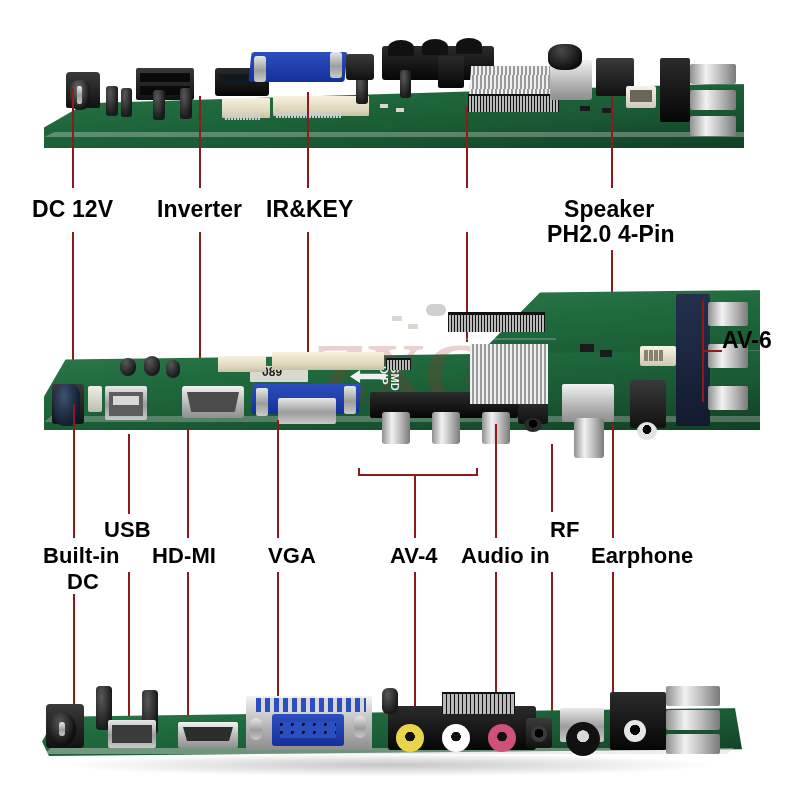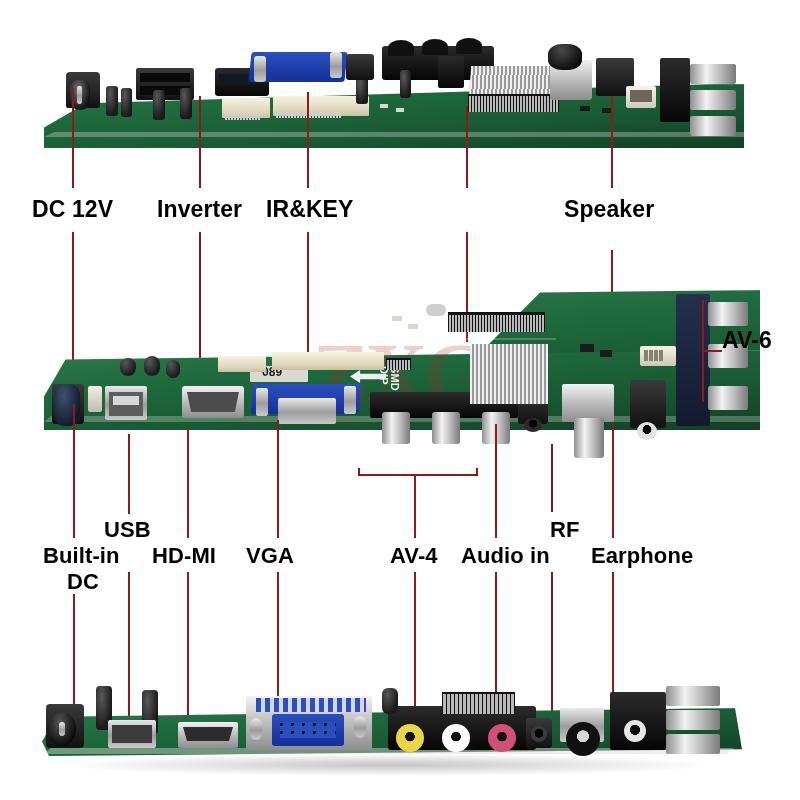--- a/index.html
+++ b/index.html
@@ -200,20 +200,21 @@
   <div class="vline" style="left:72px;top:88px;height:100px;"></div>
   <div class="vline" style="left:199px;top:96px;height:92px;"></div>
   <div class="vline" style="left:307px;top:92px;height:96px;"></div>
   <div class="vline" style="left:466px;top:106px;height:82px;"></div>
   <div class="vline" style="left:611px;top:96px;height:92px;"></div>
 
   <div class="lbl s24" style="left:32px;top:197px;">DC 12V</div>
   <div class="lbl s24" style="left:157px;top:197px;">Inverter</div>
   <div class="lbl s24" style="left:266px;top:197px;">IR&amp;KEY</div>
   <div class="lbl s24" style="left:564px;top:197px;">Speaker</div>
+  <div class="lbl s24" style="left:547px;top:222px;">PH2.0 4-Pin</div>
 
   <div class="vline" style="left:72px;top:232px;height:155px;"></div>
   <div class="vline" style="left:199px;top:232px;height:128px;"></div>
   <div class="vline" style="left:307px;top:232px;height:128px;"></div>
   <div class="vline" style="left:466px;top:232px;height:110px;"></div>
   <div class="vline" style="left:611px;top:250px;height:100px;"></div>
 
   <div class="board" style="left:40px;top:288px;width:720px;height:180px;">
 
     <div class="pcb" style="left:320px;top:2px;width:400px;height:120px;clip-path:polygon(16% 100%, 45% 2%, 100% 0%, 100% 100%);"></div>
@@ -350,21 +351,21 @@
 
   <div class="hline" style="left:358px;top:474px;width:120px;"></div>
   <div class="vline" style="left:358px;top:468px;height:8px;"></div>
   <div class="vline" style="left:476px;top:468px;height:8px;"></div>
   <div class="vline" style="left:414px;top:474px;height:64px;"></div>
 
   <div class="lbl s22" style="left:104px;top:518px;">USB</div>
   <div class="lbl s22" style="left:43px;top:544px;">Built-in</div>
   <div class="lbl s22" style="left:67px;top:570px;">DC</div>
   <div class="lbl s22" style="left:152px;top:544px;">HD-MI</div>
-  <div class="lbl s22" style="left:246px;top:544px;">VGA</div>
+  <div class="lbl s22" style="left:268px;top:544px;">VGA</div>
   <div class="lbl s22" style="left:390px;top:544px;">AV-4</div>
   <div class="lbl s22" style="left:461px;top:544px;">Audio in</div>
   <div class="lbl s22" style="left:550px;top:518px;">RF</div>
   <div class="lbl s22" style="left:591px;top:544px;">Earphone</div>
 
   <div class="vline" style="left:73px;top:594px;height:130px;"></div>
   <div class="vline" style="left:128px;top:572px;height:145px;"></div>
   <div class="vline" style="left:187px;top:572px;height:160px;"></div>
   <div class="vline" style="left:277px;top:572px;height:160px;"></div>
   <div class="vline" style="left:414px;top:572px;height:148px;"></div>

